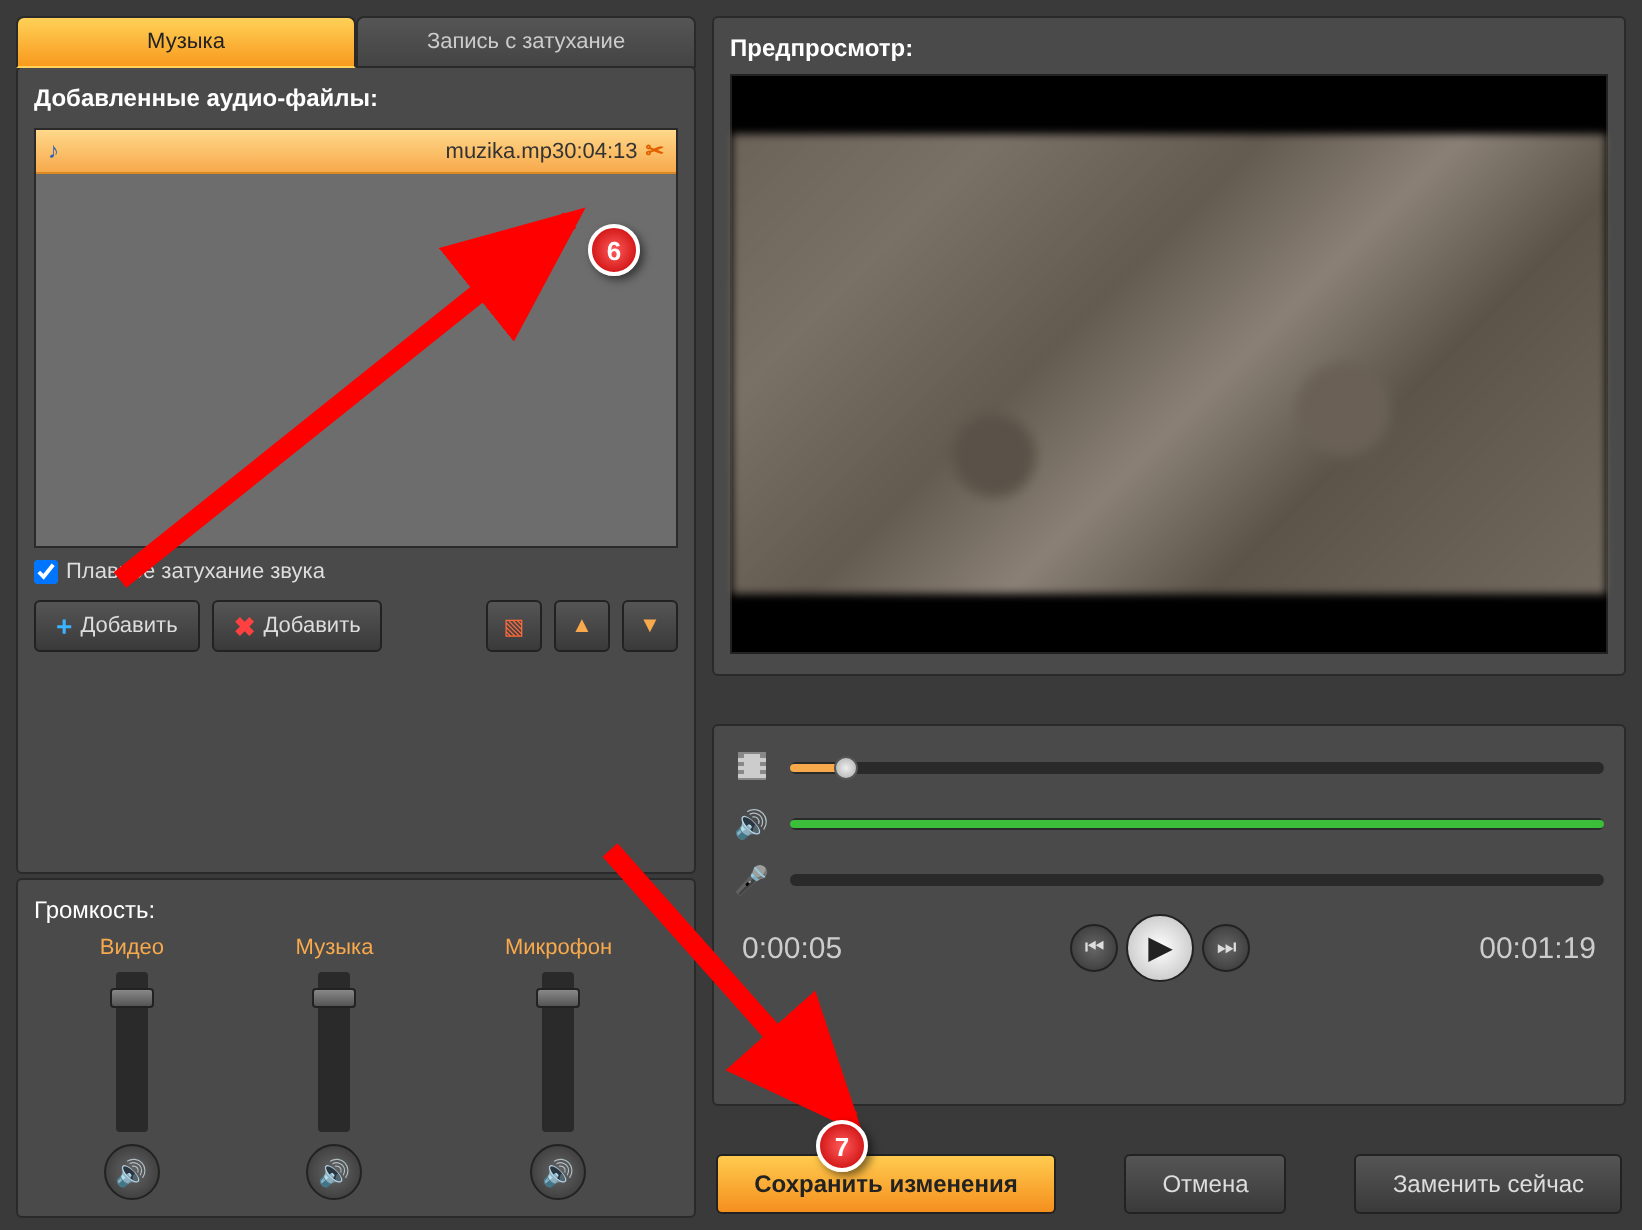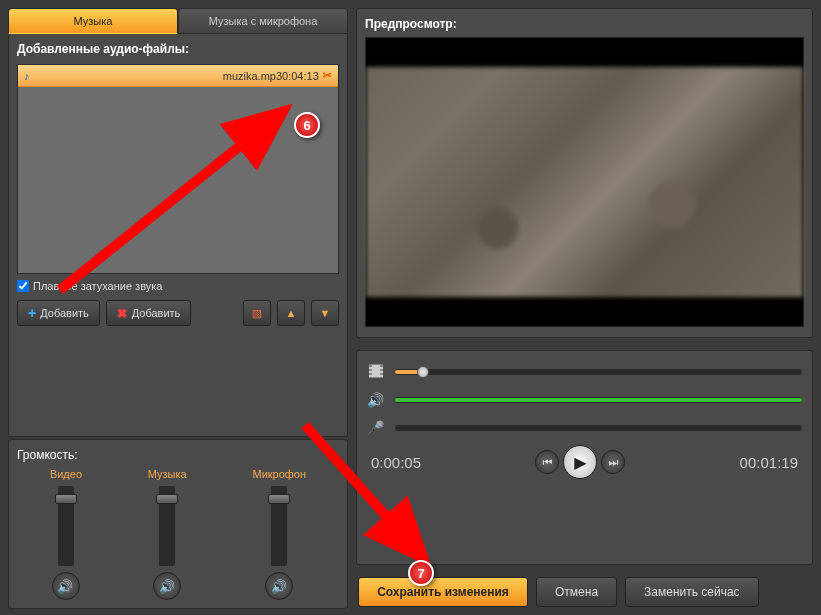--- a/index.html
+++ b/index.html
@@ -1,20 +1,20 @@
 <!DOCTYPE html>
 <html><head>
 <meta charset="utf-8">
 <style>
   * { box-sizing: border-box; margin: 0; padding: 0; font-family: Arial, sans-serif; }
   body { background: #3a3a3a; width: 821px; height: 615px; overflow: hidden; position: relative; }
 
   .outer { padding: 8px; display: flex; gap: 8px; height: 100%; }
   .left-col { width: 340px; display: flex; flex-direction: column; gap: 2px; }
-  .right-col { flex: 1; display: flex; flex-direction: column; gap: 12px; }
+  .right-col { flex: 1; display: flex; flex-direction: column; gap: 24px; }
 
   .panel { background: #4a4a4a; border: 1px solid #2a2a2a; border-radius: 3px; padding: 8px; }
 
   
   .tabs { display: flex; height: 26px; margin-bottom: -1px; position: relative; z-index: 2; }
   .tab { flex: 1; display: flex; align-items: center; justify-content: center; font-size: 11px; border-top-left-radius: 4px; border-top-right-radius: 4px; border: 1px solid #2a2a2a; cursor: pointer; }
   .tab.active { background: linear-gradient(#ffd157, #f89a1e); color: #222; border-bottom: 1px solid #ffd157; }
   .tab.inactive { background: linear-gradient(#555, #444); color: #ccc; }
 
   .panel-title { color: #fff; font-size: 12px; font-weight: bold; margin-bottom: 8px; }
@@ -61,21 +61,21 @@
   .track-bar { flex: 1; height: 6px; background: #2a2a2a; border-radius: 3px; position: relative; }
   .track-bar .dot { position: absolute; width: 12px; height: 12px; border-radius: 6px; background: radial-gradient(#eee,#aaa); top: -3px; left: 22px; border:1px solid #555; }
   .track-bar .fill-green { position: absolute; left: 0; right: 0; top: 1px; height: 4px; background: #3bbf3b; border-radius: 2px; }
 
   .time-row { display: flex; align-items: center; justify-content: space-between; margin-top: 4px; padding: 0 4px; }
   .time-text { color: #ccc; font-size: 15px; }
   .play-controls { display: flex; align-items: center; gap: 4px; }
   .pc-btn { width: 24px; height: 24px; border-radius: 12px; background: radial-gradient(#666,#333); border:1px solid #222; display:flex;align-items:center;justify-content:center; color:#ddd; font-size:11px; cursor:pointer; }
   .pc-btn.big { width: 34px; height: 34px; border-radius: 17px; background: radial-gradient(#fff,#bbb); color:#222; font-size:16px; }
 
-  .bottom-row { display: flex; gap: 8px; justify-content: flex-start; padding: 0 2px; }
+  .bottom-row { display: flex; gap: 8px; justify-content: space-between; padding: 0 2px; }
   .bottom-btn { height: 30px; border: 1px solid #222; border-radius: 3px; display:flex;align-items:center;justify-content:center; font-size:12px; padding: 0 18px; cursor:pointer; }
   .bottom-btn.primary { background: linear-gradient(#ffcb4f,#f58f1e); color:#222; font-weight:bold; width: 170px; }
   .bottom-btn.secondary { background: linear-gradient(#555,#3a3a3a); color:#ddd; }
 
   
   .anno-circle { position:absolute; width:26px; height:26px; border-radius:13px; background: radial-gradient(#ff5a5a,#c30000); border:2px solid #fff; display:flex;align-items:center;justify-content:center; color:#fff; font-weight:bold; font-size:13px; z-index:50; box-shadow: 2px 2px 4px rgba(0,0,0,.5); }
   .arrow-svg { position:absolute; z-index:49; pointer-events:none; }
 
   .film-icon { display:inline-block; width:14px; height:14px; background:
     linear-gradient(#ccc,#ccc); border:1px solid #888; position:relative; }
@@ -84,21 +84,21 @@
 </style>
 </head>
 <body>
 
 <div class="outer">
 
   <div class="left-col">
     <div>
       <div class="tabs">
         <div class="tab active">Музыка</div>
-        <div class="tab inactive">Музыка с микрофона</div>
+        <div class="tab inactive">Запись с затухание</div>
       </div>
       <div class="panel" style="height: 404px;">
         <div class="panel-title">Добавленные аудио-файлы:</div>
         <div class="file-list">
           <div class="file-item">
             <span class="note">♪</span>
             <span class="fname">muzika.mp3</span>
             <span class="dur">0:04:13</span>
             <span class="scissors">✂</span>
           </div>

